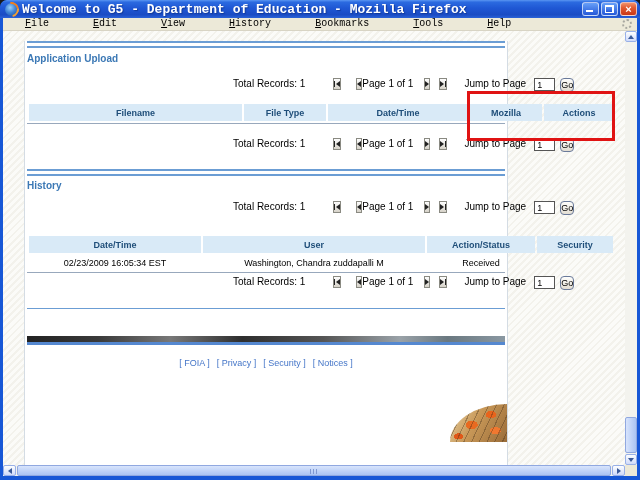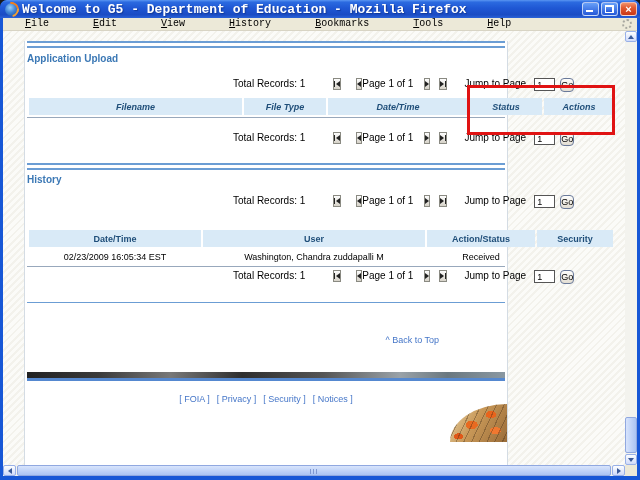--- a/index.html
+++ b/index.html
@@ -63,21 +63,21 @@
   .tri-r { width:0; height:0; border-top:3px solid transparent; border-bottom:3px solid transparent; border-left:4px solid #222; }
   .pbar { width:1px; height:6px; background:#222; }
   .jump-input { margin-left:8px; width:21px; height:13px; border:1px solid #555; font-size:9px; padding:0 2px;
     font-family:"Liberation Sans",sans-serif; }
   .go-btn { margin-left:5px; width:28px; height:14px; font-size:9px; line-height:11px; text-align:center;
     border:1px solid #6a7a9a; border-radius:4px; background:linear-gradient(#fefefc,#e2ddd2);
     font-family:"Liberation Sans",sans-serif; }
 
   
   .twrap { position:relative; }
-  .t1wrap { margin-top:4px;font-style:italic; } .t2wrap { margin-top:19px; }
+  .t1wrap { margin-top:10px; } .t2wrap { margin-top:19px; }
   table { border-collapse:separate; border-spacing:2px; width:100%; table-layout:fixed; }
   th { background:#d9eaf7; color:#1f4e79; font-size:9px; font-weight:bold; height:17px; text-align:center; }
   td { font-size:9px; text-align:center; height:15px; overflow:hidden; white-space:nowrap; }
   .tline { border-bottom:1px solid #98a8bc; }
   .link { color:#3366cc; text-decoration:underline; }
   .redbox { position:absolute; left:440px; top:-11px; width:148px; height:50px;
     border:3px solid #e01313; pointer-events:none; }
 
   .sline { margin-top:18px; border-top:1px solid #6b9dd4; }
   .btnrow { margin-top:7px; display:flex; gap:23px; padding-left:3px; }
@@ -198,21 +198,21 @@
                 <col style="width:82px">
                 <col style="width:140px">
                 <col style="width:72px">
                 <col style="width:70px">
               </colgroup>
             <tbody>
                 <tr>
               <th>Filename</th>
               <th>File Type</th>
               <th>Date/Time</th>
-              <th>Status</th>
+              <th>Mozilla</th>
               <th>Actions</th>
             </tr>
           </tbody>
             </table>
           <div class="tline"></div>
           <div class="redbox"></div>
         </div>
 
         <div class="pagwrap2">
   <div class="pag">
@@ -310,23 +310,20 @@
                 <span class="pbar"></span>
               </span>
     <span class="pag-jump">Jump to Page</span>
     <input class="jump-input" value="1" style="">
     <button class="go-btn">Go</button>
   </div>
 </div>
 
         <div class="sline"></div>
 
-        <div class="backtop">
-          <a href="#">^ Back to Top</a>
-        </div>
 
         <div class="chairs"></div>
         <div class="fbar"></div>
         <div class="bline"></div>
 
         <div class="flinks">
           <a href="#">[ FOIA ]</a>
           <a href="#">[ Privacy ]</a>
           <a href="#">[ Security ]</a>
           <a href="#">[ Notices ]</a>

